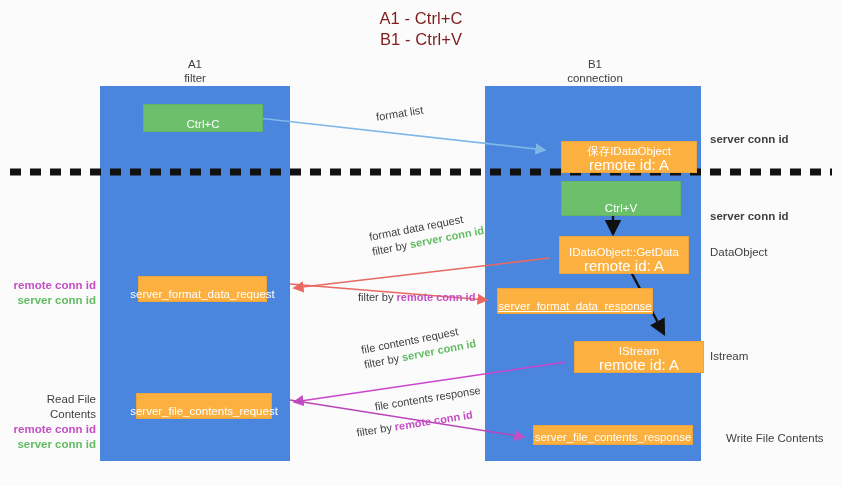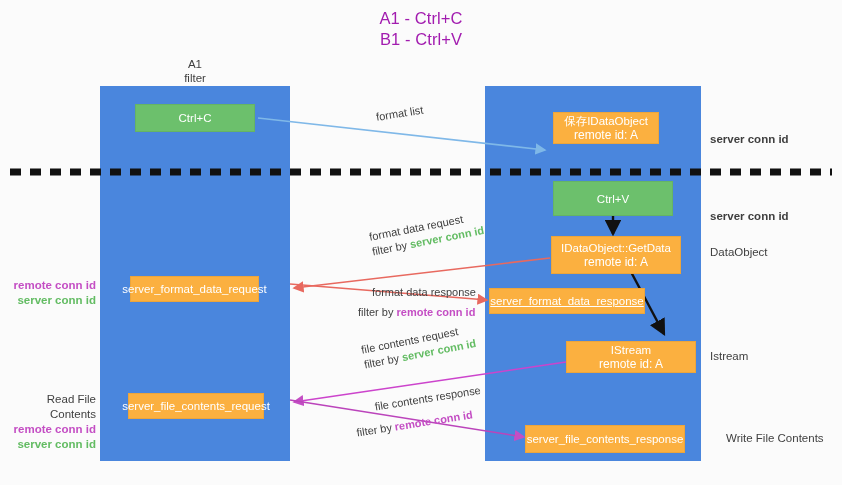--- a/index.html
+++ b/index.html
@@ -18,21 +18,21 @@
     background: #fbfbfb;
     overflow: hidden;
   }
   .abs { position: absolute; }
 
   
   #title {
     left: 0; top: 8px;
     width: 842px;
     text-align: center;
-    color: #a21caf;
+    color: #7f1d1d;
     font-size: 16.5px;
     line-height: 21px;
     letter-spacing: .1px;
   }
 
   
   .col-head {
     text-align: center;
     color: #3f3f3f;
     font-size: 11.5px;
@@ -44,31 +44,32 @@
   .lane {
     background: #4a86dd;
   }
 
   
   .node {
     box-sizing: border-box;
     display: flex;
     flex-direction: column;
     align-items: center;
-    justify-content: center;
+    justify-content: flex-end;
     color: #ffffff;
     font-size: 11.5px;
     line-height: 14px;
     text-align: center;
     border: 1px solid rgba(0,0,0,0.06);
     padding: 0 4px;
+    margin-left: 8px;
   }
   .node.green { background: #6cc06c; }
   .node.orange { background: #fbb040; }
-  .node .sub { font-size: 12px; line-height: 14px; }
+  .node .sub { font-size: 15px; line-height: 14px; }
 
   
   .side-label {
     font-size: 11.5px;
     line-height: 15px;
     color: #3f3f3f;
   }
   .green-txt { color: #63bc63; font-weight: bold; }
   .magenta-txt { color: #c44ec4; font-weight: bold; }
   .right-label {
@@ -105,20 +106,24 @@
 
   <div id="title" class="abs">
     <div>A1 - Ctrl+C</div>
     <div>B1 - Ctrl+V</div>
   </div>
 
   <div class="abs col-head" style="left:140px; top:58px; width:110px;">
     <span>A1</span>
     <span class="l2">filter</span>
   </div>
+  <div class="abs col-head" style="left:540px; top:58px; width:110px;">
+    <span>B1</span>
+    <span class="l2">connection</span>
+  </div>
 
   <div class="abs lane" style="left:100px; top:86px; width:190px; height:375px;"></div>
   <div class="abs lane" style="left:485px; top:86px; width:216px; height:375px;"></div>
 
   <svg id="edges" viewBox="0 0 842 485">
     <defs>
       <marker id="ah-blue" markerWidth="7" markerHeight="7" refX="6" refY="3.5" orient="auto">
         <path d="M0,0 L7,3.5 L0,7 z" fill="#7fb8e8"></path>
       </marker>
       <marker id="ah-red" markerWidth="7" markerHeight="7" refX="6" refY="3.5" orient="auto">
@@ -154,21 +159,21 @@
   </div>
 
   <div class="abs node orange" style="left:130px; top:276px; width:129px; height:26px;">
     <span>server_format_data_request</span>
   </div>
 
   <div class="abs node orange" style="left:128px; top:393px; width:136px; height:26px;">
     <span>server_file_contents_request</span>
   </div>
 
-  <div class="abs node orange" style="left:553px; top:112px; width:106px; height:32px;">
+  <div class="abs node orange" style="left:553px; top:141px; width:136px; height:32px;">
     <span>保存IDataObject</span>
     <span class="sub">remote id: A</span>
   </div>
 
   <div class="abs node green" style="left:553px; top:181px; width:120px; height:35px;">
     <span>Ctrl+V</span>
   </div>
 
   <div class="abs node orange" style="left:551px; top:236px; width:130px; height:38px;">
     <span>IDataObject::GetData</span>
@@ -177,37 +182,36 @@
 
   <div class="abs node orange" style="left:489px; top:288px; width:156px; height:26px;text-decoration:underline;">
     <span>server_format_data_response</span>
   </div>
 
   <div class="abs node orange" style="left:566px; top:341px; width:130px; height:32px;">
     <span>IStream</span>
     <span class="sub">remote id: A</span>
   </div>
 
-  <div class="abs node orange" style="left:525px; top:425px; width:160px; height:28px;">
+  <div class="abs node orange" style="left:525px; top:425px; width:160px; height:20px;">
     <span>server_file_contents_response</span>
   </div>
 
   <div class="abs edge-cap rot-up-s" style="left:375px; top:110px;">
     <span class="l1">format list</span>
   </div>
 
   <div class="abs edge-cap rot-up" style="left:368px; top:230px;">
     <span class="l1">format data request</span>
     <span class="l2">
       <span>filter by </span><span class="green-txt">server conn id</span>
     </span>
   </div>
 
   <div class="abs edge-cap" style="left:358px; top:285px;">
-    <span class="l1" style="padding-left:14px;">format data response</span>
     <span class="l2" style="padding-top:5px;">
       <span>filter by </span><span class="magenta-txt">remote conn id</span>
     </span>
   </div>
 
   <div class="abs edge-cap rot-up" style="left:360px; top:343px;">
     <span class="l1">file contents request</span>
     <span class="l2">
       <span>filter by </span><span class="green-txt">server conn id</span>
     </span>

